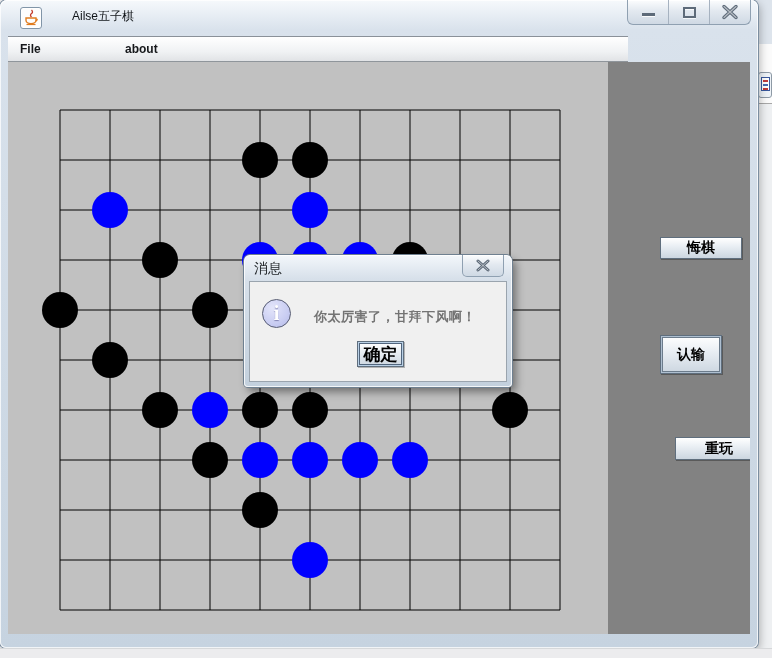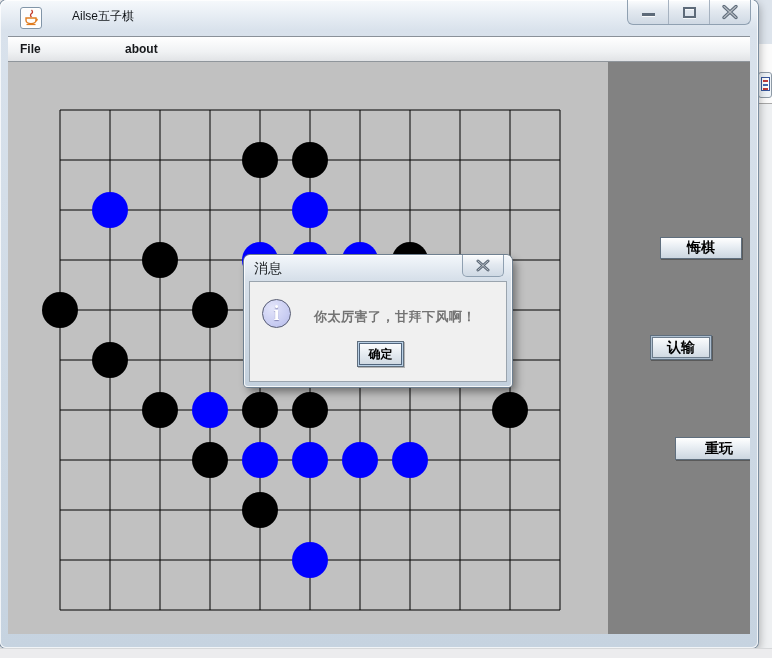--- a/index.html
+++ b/index.html
@@ -47,21 +47,21 @@
     box-shadow:inset 0 1px 0 rgba(255,255,255,.9);
   }
   .ctrl-btn { flex:1; position:relative; border-right:1px solid #a6b2c0; cursor:default; }
   .ctrl-btn:last-child { border-right:none; }
   .glyph-min { position:absolute; left:50%; top:55%; width:13px; height:3px; margin-left:-6px; background:#5d6a79; box-shadow:0 1px 0 rgba(255,255,255,.85); }
   .glyph-max { position:absolute; left:50%; top:50%; width:13px; height:11px; margin:-5px 0 0 -6px; border:2px solid #5d6a79; box-shadow:0 1px 0 rgba(255,255,255,.7), inset 0 1px 0 rgba(255,255,255,.7); }
   .glyph-x { position:absolute; left:50%; top:50%; transform:translate(-50%,-50%); }
 
   
   .menubar {
-    position:absolute; left:8px; top:36px; width:742px; height:26px;
+    position:absolute; left:8px; top:36px; width:620px; height:26px;
     background:linear-gradient(#ffffff, #f0f2f4 60%, #e1e3e6);
     border-top:1px solid #8a9199; border-bottom:1px solid #8f959b;padding-left:24px;
   }
   .menu-item {
     position:absolute; top:0; height:24px; line-height:24px;
     font-size:12px; font-weight:bold; color:#16181b; padding:0 4px; cursor:default;
   }
   #menu-file { left:8px; }
   #menu-about { left:113px; }
 
@@ -72,21 +72,21 @@
 
   .metal-btn {
     position:absolute; display:flex; align-items:center; justify-content:center;
     background:linear-gradient(#ffffff, #eaeff4 40%, #ccd6e0);
     border:1px solid #5f6e7d;
     box-shadow:inset 0 1px 0 #fff, 1px 1px 0 rgba(0,0,0,.3);
     font-size:14px; font-weight:bold; color:#000; cursor:default;
     font-family:"Liberation Sans", sans-serif;
   }
   #btn-undo   { left:52px; top:175px; width:82px; height:22px; }
-  #btn-resign { left:42px; top:273px; width:62px; height:25px;
+  #btn-resign { left:52px; top:273px; width:62px; height:39px;
                 box-shadow:inset 0 0 0 1px #aebfd0, inset 0 0 0 2px #6c7c8c, 1px 1px 0 rgba(0,0,0,.3);text-align:center; }
   #btn-replay { left:67px; top:375px; width:76px; height:23px;padding-left:12px; }
 
   
   .dialog {
     position:absolute; left:244px; top:255px; width:268px; height:132px;
     border-radius:6px 6px 4px 4px;
     background:linear-gradient(#f3f7fb, #d7e0ea 24px, #c3d0dd);
     box-shadow:0 0 0 1px #6f8090, inset 0 0 0 1px rgba(255,255,255,.8), 4px 5px 9px rgba(0,0,0,.42);
     z-index:50;
@@ -109,21 +109,21 @@
     background:radial-gradient(circle at 35% 30%, #e3e5fa, #c9cdf2 60%, #b4b9e8);
     border:1px solid #565b72;
     display:flex; align-items:center; justify-content:center;
   }
   .info-icon span { font-family:"Liberation Serif", serif; font-weight:bold; font-size:20px; color:#fff; line-height:1; margin-top:-2px; text-shadow:0 1px 1px rgba(60,60,120,.5); }
   .dlg-msg {
     position:absolute; left:64px; top:26px; font-size:13px; font-weight:bold; color:#737373;
     letter-spacing:.5px; white-space:nowrap;
   }
   .dlg-ok {
-    left:107px; top:59px; width:47px; height:26px; font-size:12px;
+    left:107px; top:59px; width:47px; height:26px; font-size:17px;
     box-shadow:inset 0 0 0 1px #b9d0e6, inset 0 0 0 2px #51657c, 1px 1px 0 rgba(0,0,0,.25);
   }
 
   .bottom-outside { position:absolute; left:0; top:648px; width:772px; height:10px; background:#ececee; border-top:1px solid #d6d8da; }
   svg { display:block; }
 </style>
 </head>
 <body>
 
 <div class="bg-right">

